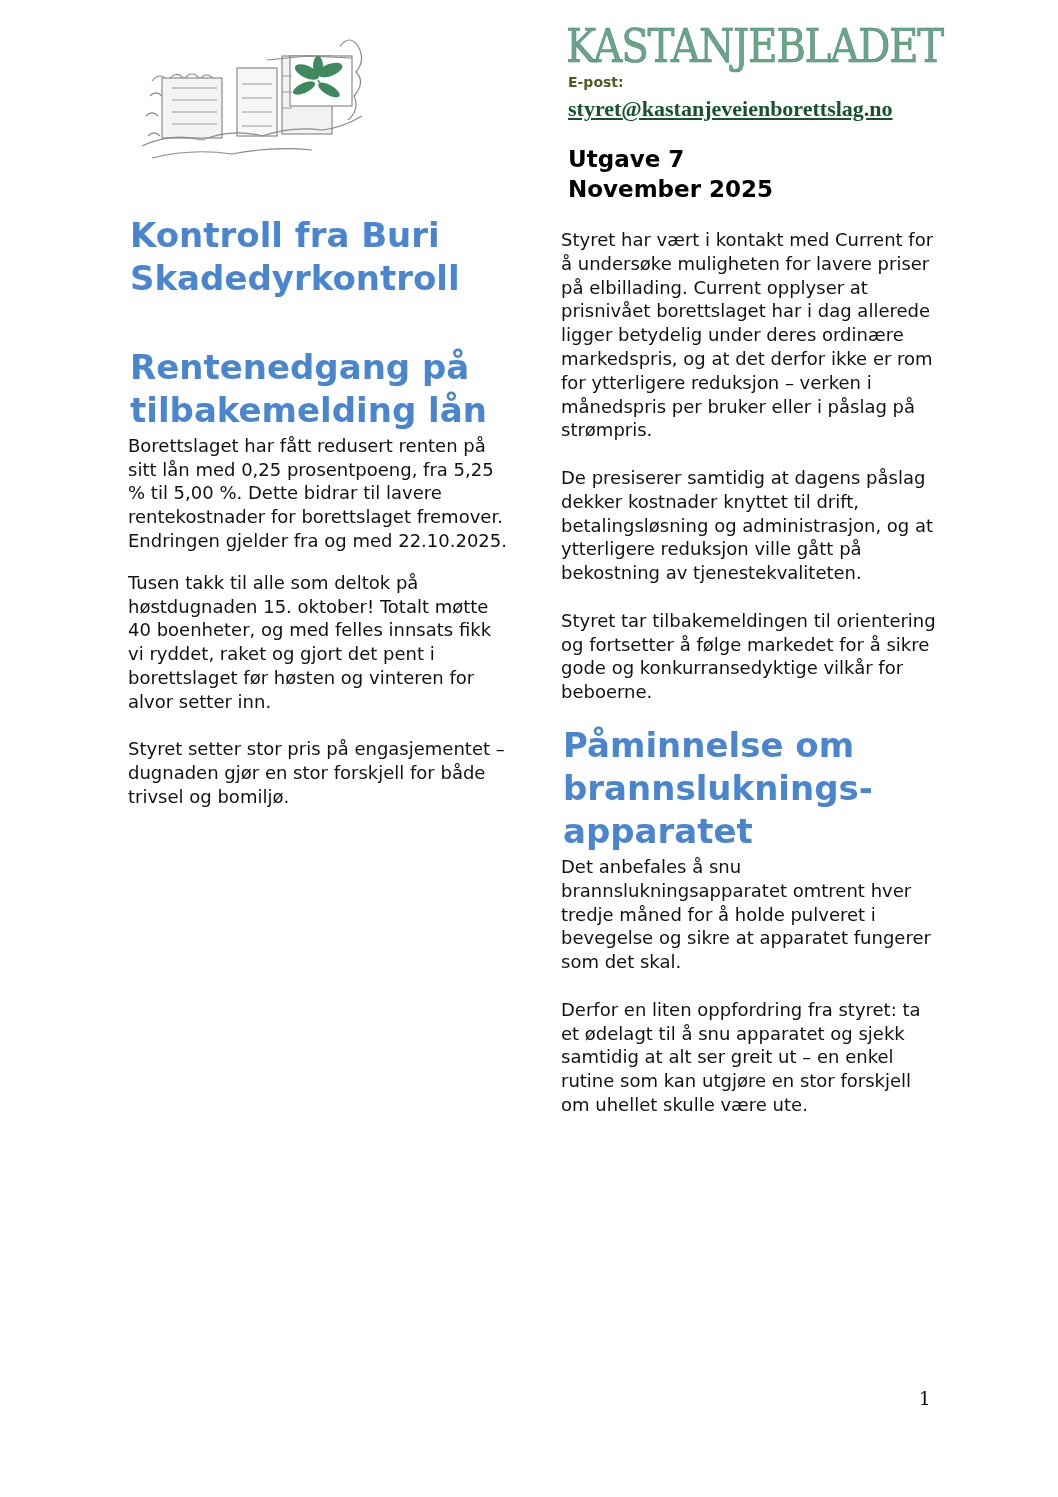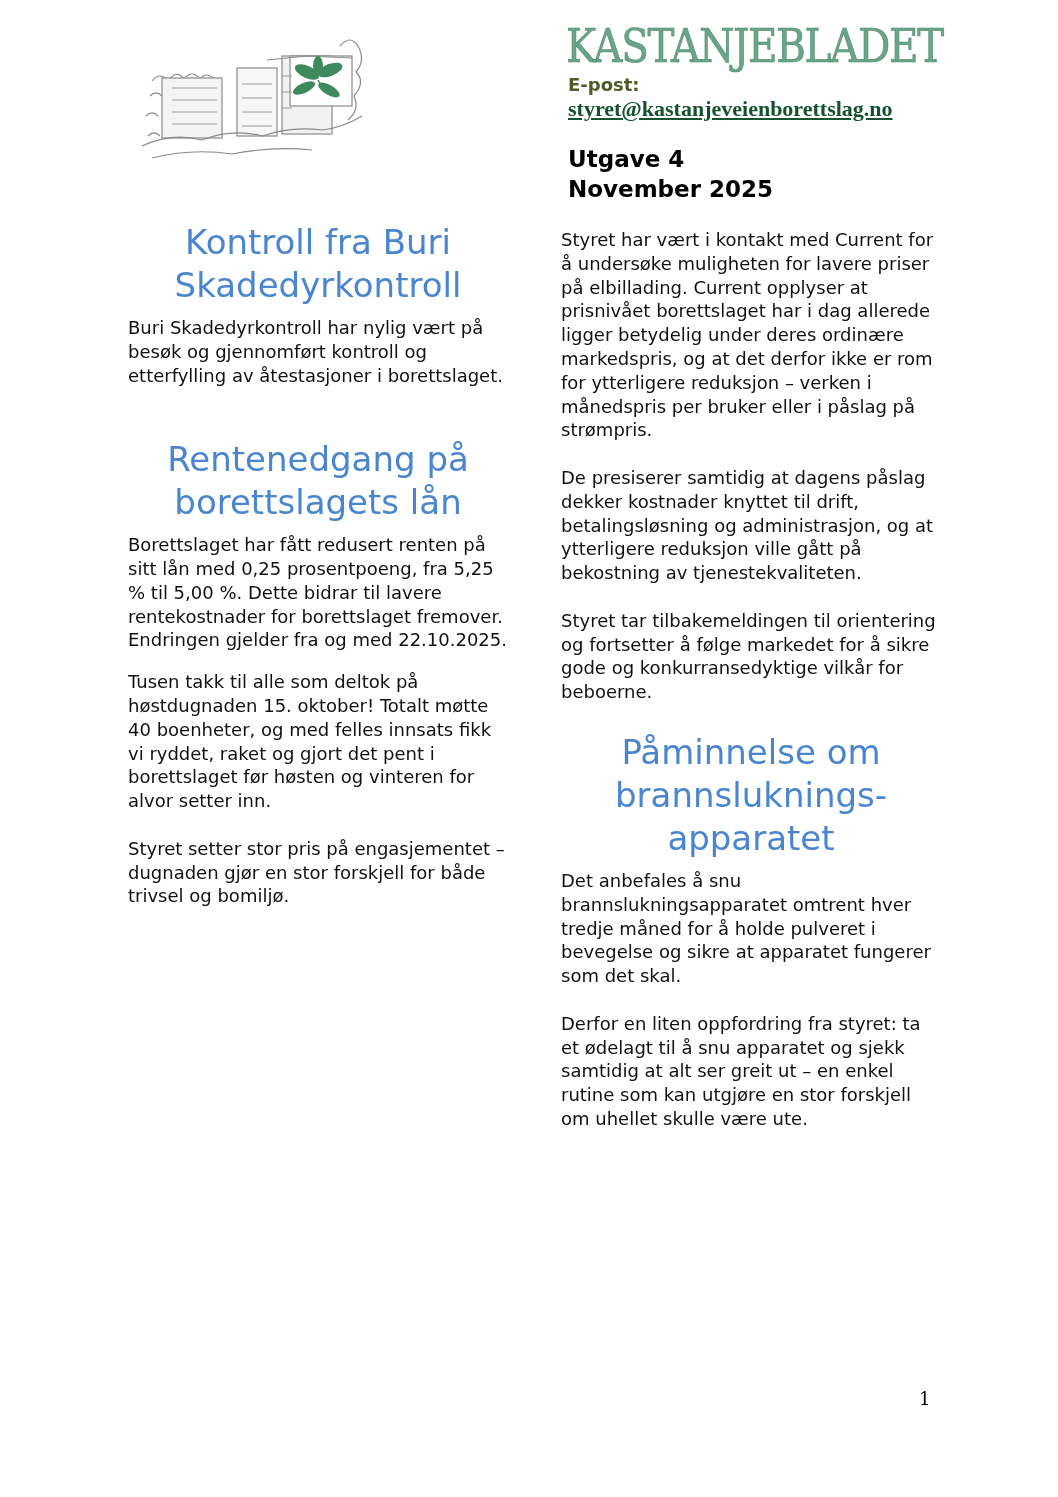--- a/index.html
+++ b/index.html
@@ -4,29 +4,29 @@
   <style>
     html, body { margin: 0; padding: 0; background: #ffffff; }
     body { width: 1058px; height: 1497px; position: relative; overflow: hidden;
            font-family: "DejaVu Sans", sans-serif; color: #111; }
     .logo { position: absolute; left: 132px; top: 26px; width: 240px; height: 150px; }
     .masthead { position: absolute; left: 566px; top: 18px; width: 440px;
       font-family: "DejaVu Serif", serif; font-size: 47px; letter-spacing: -1.5px;
       color: #6aa58a; line-height: 56px; white-space: nowrap;
       transform: scaleX(0.86); transform-origin: left top;
       -webkit-text-stroke: 0.6px #4d8a6e; }
-    .email-label { position: absolute; left: 568px; top: 74px; font-size: 18px; font-weight: bold;
+    .email-label { position: absolute; left: 568px; top: 74px; font-size: 14px; font-weight: bold;
       color: #4e5b25; }
     .email-link { position: absolute; left: 568px; top: 96px; font-size: 22px; font-weight: bold;
       color: #14532d; text-decoration: underline; font-family: Liberation Serif, serif; }
     .issue { position: absolute; left: 568px; top: 144px; font-size: 23px; font-weight: bold; line-height: 30px; color: #000; }
     .col { position: absolute; width: 380px; }
     .col-left { left: 128px; top: 212px; }
     .col-right { left: 561px; top: 228px; }
-    h2 { margin: 9px; font-size: 34px; line-height: 43px; font-weight: normal; color: #4a86d0; text-align: center; }
+    h2 { margin: 2px; font-size: 34px; line-height: 43px; font-weight: bold; color: #4a86d0; }
     p { margin: 0; font-size: 18px; line-height: 23.8px; color: #111; }
     .gap { height: 23.8px; }
     .section-gap { height: 18px; }
     .page-num { position: absolute; left: 919px; top: 1388px; font-family: "DejaVu Serif", serif; font-size: 18px; color: #000; }
   </style>
 </head>
 <body>
 
 <div class="logo">
   <svg width="240" height="150" viewBox="0 0 240 150">
@@ -63,33 +63,32 @@
       <ellipse cx="186" cy="40" rx="5" ry="10"></ellipse>
     </g>
     <path d="M186 54 q6 12 16 16" stroke="#3e8a5e" stroke-width="1.5" fill="none"></path>
   </svg>
 </div>
 
 <div class="masthead">KASTANJEBLADET</div>
 <div class="email-label">E-post:</div>
 <a class="email-link" title="styret@kastanjeveienborettslag.no">styret@kastanjeveienborettslag.no</a>
 <div class="issue">
-  <div>Utgave 4</div>
+  <div>Utgave 7</div>
   <div>November 2025</div>
 </div>
 
 <div class="col col-left">
   <div>
     <h2>Kontroll fra Buri Skadedyrkontroll</h2>
-    <p>Buri Skadedyrkontroll har nylig vært på besøk og gjennomført kontroll og etterfylling av åtestasjoner i borettslaget.</p>
     <div class="gap"></div>
   </div>
   <div class="section-gap"></div>
   <div>
-    <h2>Rentenedgang på borettslagets lån</h2>
+    <h2>Rentenedgang på tilbakemelding lån</h2>
     <p>Borettslaget har fått redusert renten på sitt lån med 0,25 prosentpoeng, fra 5,25 % til 5,00 %. Dette bidrar til lavere rentekostnader for borettslaget fremover. Endringen gjelder fra og med 22.10.2025.</p>
   </div>
   <div class="section-gap"></div>
   <div>
     <p>Tusen takk til alle som deltok på høstdugnaden 15. oktober! Totalt møtte 40 boenheter, og med felles innsats fikk vi ryddet, raket og gjort det pent i borettslaget før høsten og vinteren for alvor setter inn.</p>
     <div class="gap"></div>
     <p>Styret setter stor pris på engasjementet – dugnaden gjør en stor forskjell for både trivsel og bomiljø.</p>
   </div>
 </div>
 

